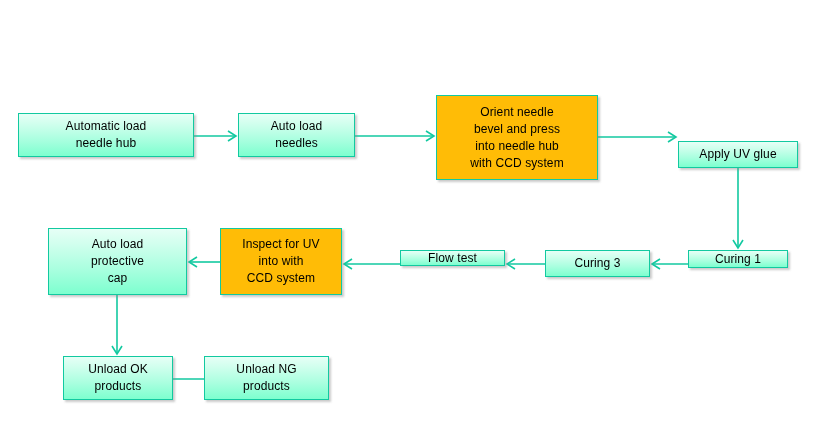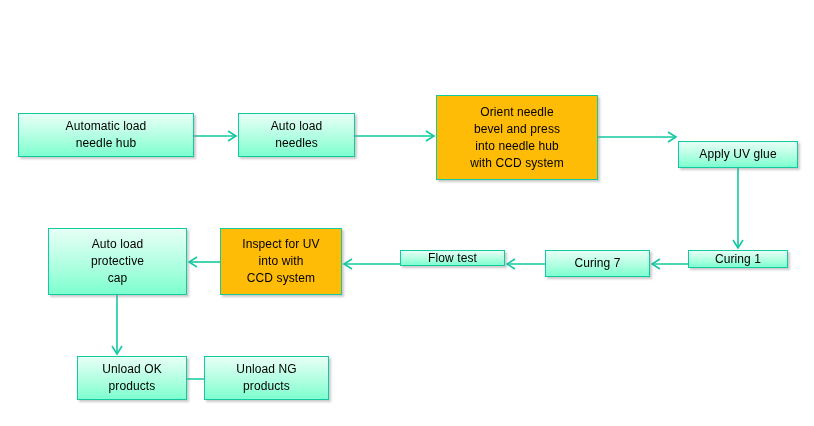--- a/index.html
+++ b/index.html
@@ -121,36 +121,36 @@
 into needle hub
 with CCD system</span>
       </div>
       <div class="node teal" style="left: 678px; top: 124px; width: 120px; height: 27px; margin-top: 17px;">
         <span class="label">Apply UV glue</span>
       </div>
       <div class="node teal" style="left: 688px; top: 250px; width: 100px; height: 18px;">
         <span class="label">Curing 1</span>
       </div>
       <div class="node teal" style="left: 545px; top: 250px; width: 105px; height: 27px;">
-        <span class="label">Curing 7</span>
+        <span class="label">Curing 3</span>
       </div>
       <div class="node teal" style="left: 400px; top: 250px; width: 105px; height: 16px;">
         <span class="label">Flow test</span>
       </div>
       <div class="node orange" style="left: 220px; top: 228px; width: 122px; height: 67px;">
         <span class="label">Inspect for UV
 into with
 CCD system</span>
       </div>
       <div class="node teal" style="left: 48px; top: 228px; width: 139px; height: 67px;">
         <span class="label">Auto load
 protective
 cap</span>
       </div>
-      <div class="node teal" style="left: 77px; top: 356px; width: 110px; height: 44px;">
+      <div class="node teal" style="left: 63px; top: 356px; width: 110px; height: 44px;">
         <span class="label">Unload OK
 products</span>
       </div>
       <div class="node teal" style="left: 204px; top: 356px; width: 125px; height: 44px;">
         <span class="label">Unload NG
 products</span>
       </div>
     </div>
 
 </div>

